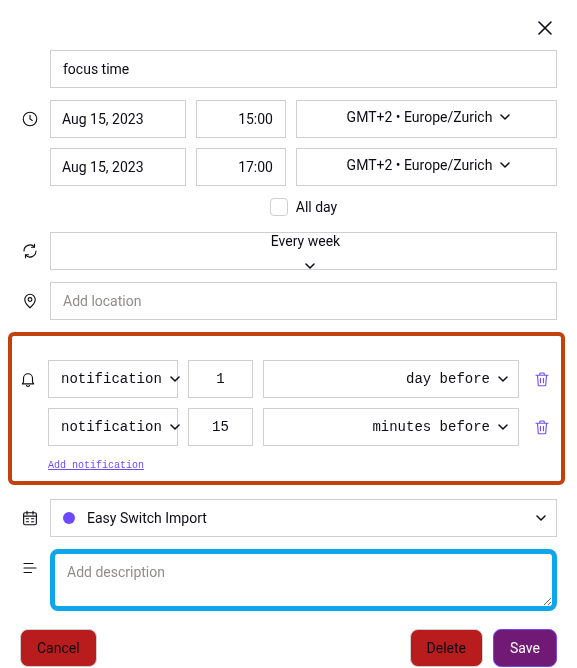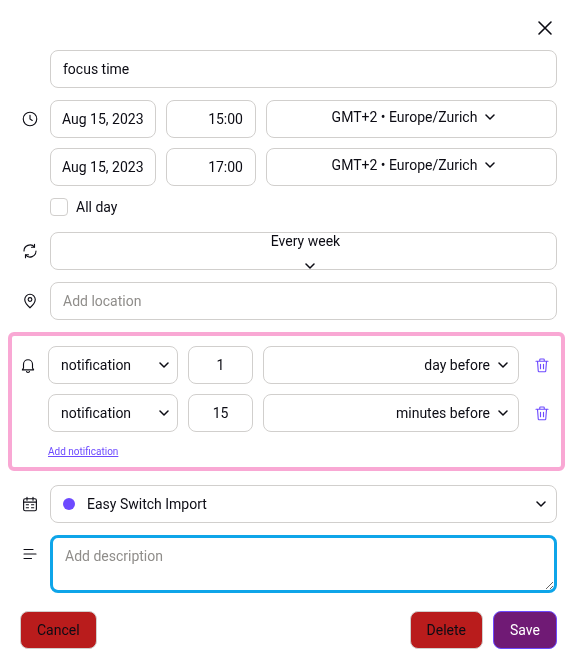--- a/index.html
+++ b/index.html
@@ -51,32 +51,32 @@
     gap: 10px;
   }
   .hline {
     display: flex;
     gap: 10px;
     align-items: center;
     width: 100%;
   }
   .input, .select, .select-like {
     border: 1px solid #d1cfcd;
-    border-radius: 8px;
+    border-radius: 0;
     background: #fff;
     font: inherit;
     color: #0c0c14;
     height: 38px;
     padding: 0 12px;
   }
   .input::placeholder { color: #8f8d8a; }
   .title-input {
     width: 100%;
   }
-  .date-input { width: 106px; text-align: left; padding-left: 11px; }
+  .date-input { width: 136px; text-align: left; padding-left: 11px; }
   .time-input { width: 90px; text-align: right; }
   .tz-select {
     flex: 1;
     display: flex;
     align-items: center;
     justify-content: center;
     padding: 0 10px 4px 14px;
     min-width: 0;
     cursor: pointer;
   }
@@ -84,20 +84,21 @@
   .caret {
     margin-left: 8px;
     flex-shrink: 0;
   }
   .checkbox-row {
     display: flex;
     align-items: center;
     gap: 8px;
     margin-top: 2px;
     margin-bottom: 4px;
+    justify-content: center;
   }
   .checkbox {
     width: 18px;
     height: 18px;
     border: 1px solid #d1cfcd;
     border-radius: 4px;
     background: #fff;
     cursor: pointer;
   }
   .full-select {
@@ -106,24 +107,25 @@
     align-items: center;
     justify-content: space-between;
     padding: 0 10px 0 14px;
     cursor: pointer;
     flex-direction: column;
   }
   .location-input {
     width: 100%;
   }
   .highlight-box {
-    border: 4px solid #f9a8d4;
+    border: 4px solid #c2410c;
     border-radius: 6px;
-    padding: 10px 6px 10px 0;
+    padding: 24px 6px 10px 0;
     margin: 0 -8px 14px -12px;
+    font-family: Liberation Mono, monospace;
   }
   .highlight-inner {
     display: flex;
     gap: 10px;
     align-items: flex-start;
   }
   .highlight-inner .icon-col {
     width: 26px;
     min-width: 26px;
     padding-top: 10px;
@@ -182,21 +184,21 @@
     display: flex;
     align-items: center;
     justify-content: space-between;
     padding: 0 10px 0 12px;
     cursor: pointer;
   }
   .cal-left { display: flex; align-items: center; }
   .desc-textarea {
     width: 100%;
     min-height: 55px;
-    border: 3px solid #0ea5e9;
+    border: 5px solid #0ea5e9;
     border-radius: 8px;
     padding: 10px 12px;
     font: inherit;
     resize: both;
   }
   .desc-textarea::placeholder { color: #8f8d8a; }
   .footer {
     display: flex;
     justify-content: space-between;
     align-items: center;

